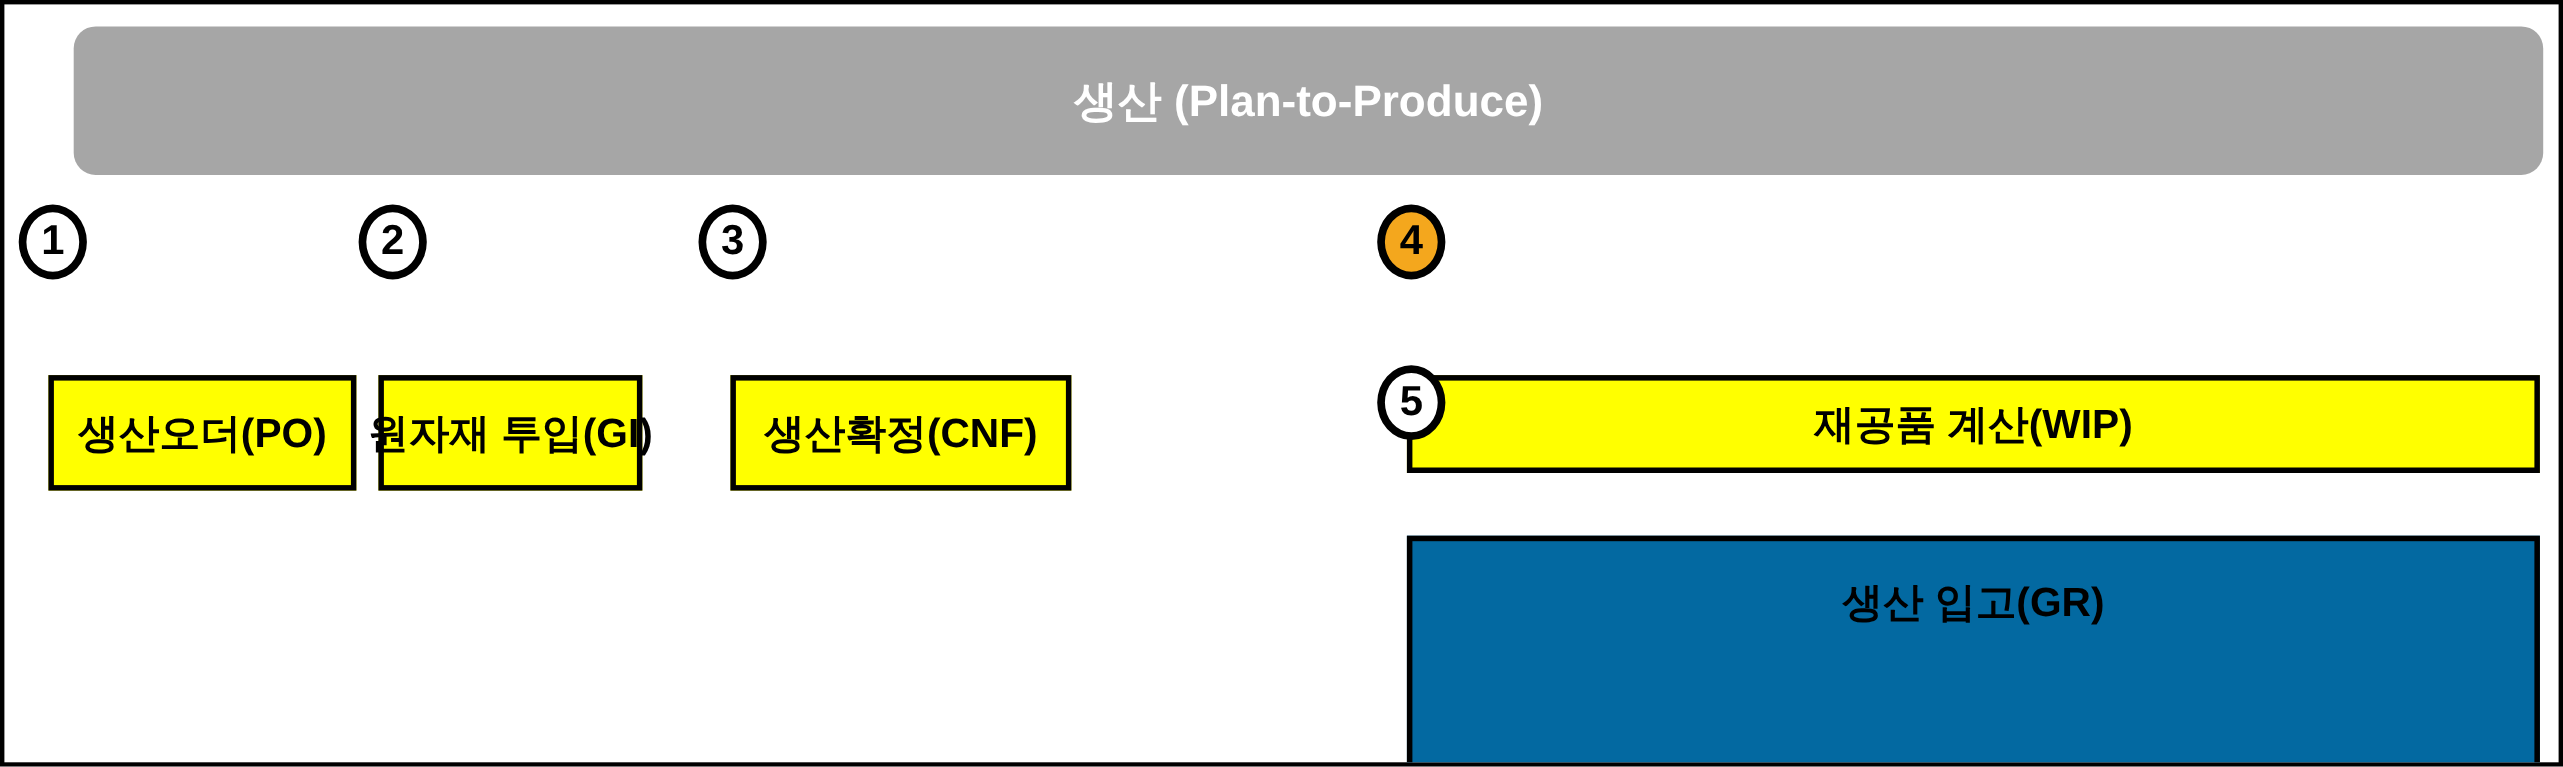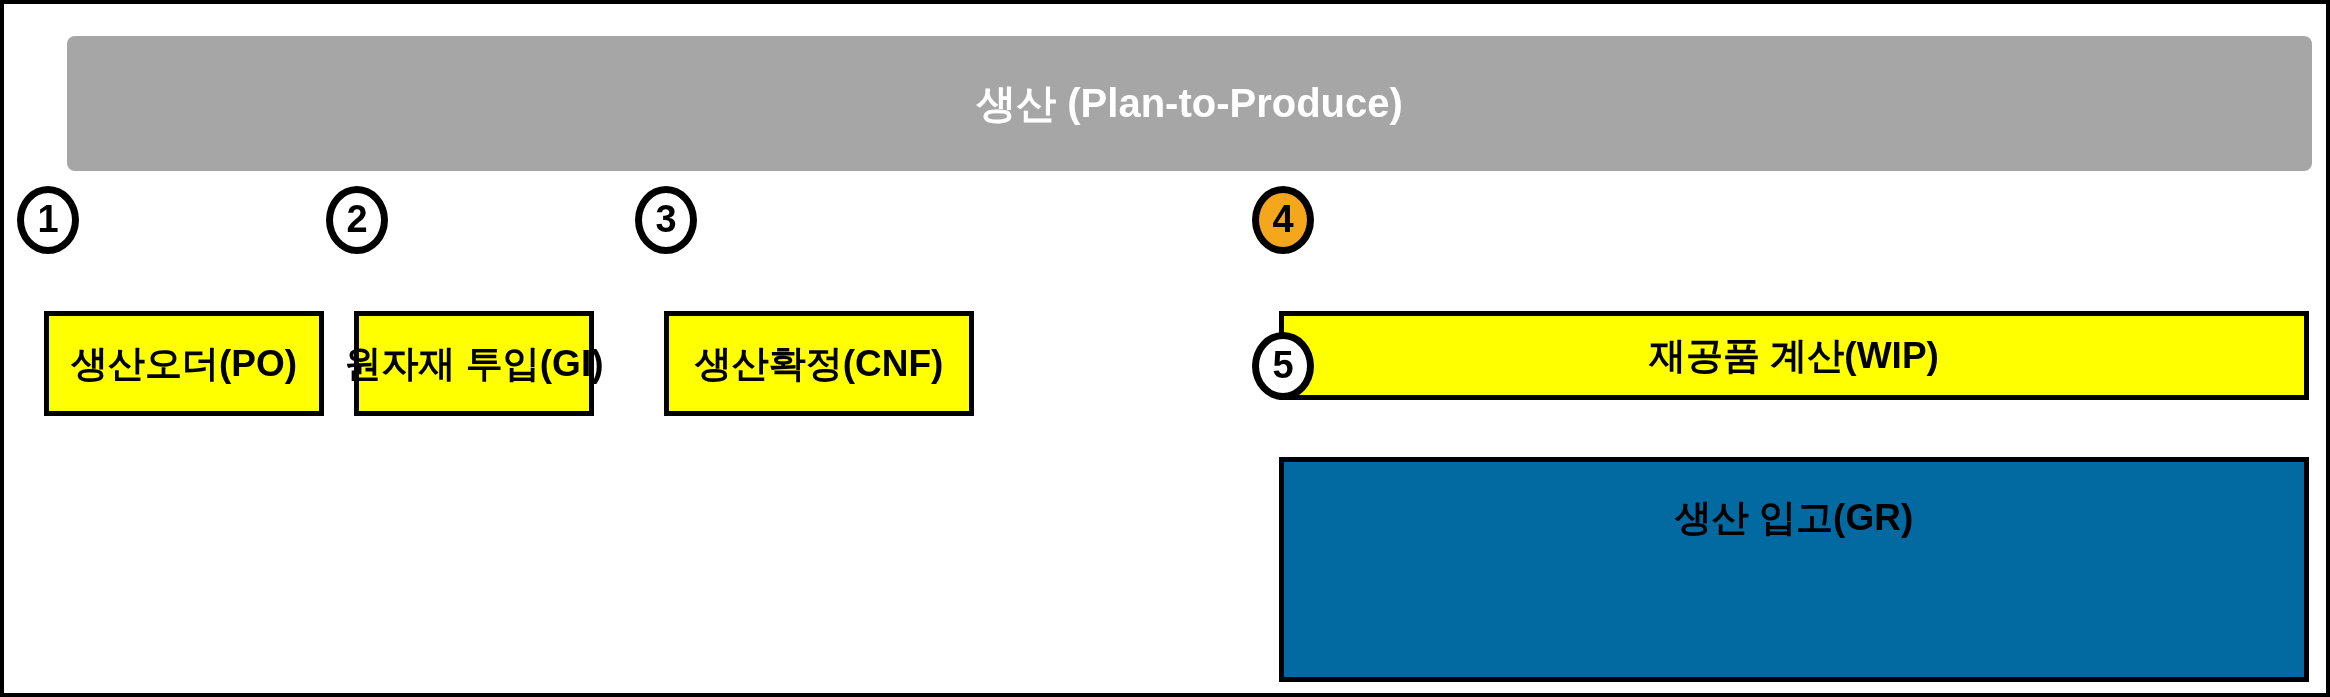--- a/index.html
+++ b/index.html
@@ -17,45 +17,46 @@
     background: #ffffff;
     box-sizing: border-box;
     border: 4px solid #000000;
     overflow: hidden;
   }
 
   
   .banner {
     position: absolute;
     left: 63px;
-    top: 32px;
+    top: 20px;
     width: 2245px;
     height: 135px;
     background: #a6a6a6;
-    border-radius: 8px;
+    border-radius: 20px;
     display: flex;
     align-items: center;
     justify-content: center;
   }
   .banner-title {
     color: #ffffff;
     font-size: 40px;
     font-weight: bold;
     letter-spacing: 0px;
     white-space: nowrap;
   }
 
   
   .step {
     position: absolute;
     box-sizing: border-box;
     border: 5px solid #000000;
     display: flex;
     align-items: center;
     justify-content: center;
+    margin-top: 30px;
   }
   .step.filled { background: #ffff00; }
   .step.plain  { background: #0369a1; }
 
   .step-label {
     font-size: 37px;
     font-weight: bold;
     color: #000000;
     white-space: nowrap;
     line-height: 1;
@@ -81,21 +82,21 @@
     top: -1px;
   }
   .badge.white  { background: #ffffff; }
   .badge.orange { background: #f4a71d; }
 
   
   .box1 { left: 40px;  top: 307px; width: 280px; height: 105px; }
   .bdg1 { left: 13px;  top: 182px; width: 62px;  height: 68px; }
 
   
-  .box2 { left: 350px; top: 307px; width: 240px; height: 105px; }
+  .box2 { left: 340px; top: 307px; width: 240px; height: 105px; }
   .bdg2 { left: 322px; top: 182px; width: 62px;  height: 68px; }
 
   
   .box3 { left: 660px; top: 307px; width: 310px; height: 105px; }
   .bdg3 { left: 631px; top: 182px; width: 62px;  height: 68px; }
 
   
   .box4 { left: 1275px; top: 307px; width: 1030px; height: 89px; justify-content: center; }
   .bdg4 { left: 1248px; top: 182px; width: 62px;  height: 68px; }
 

